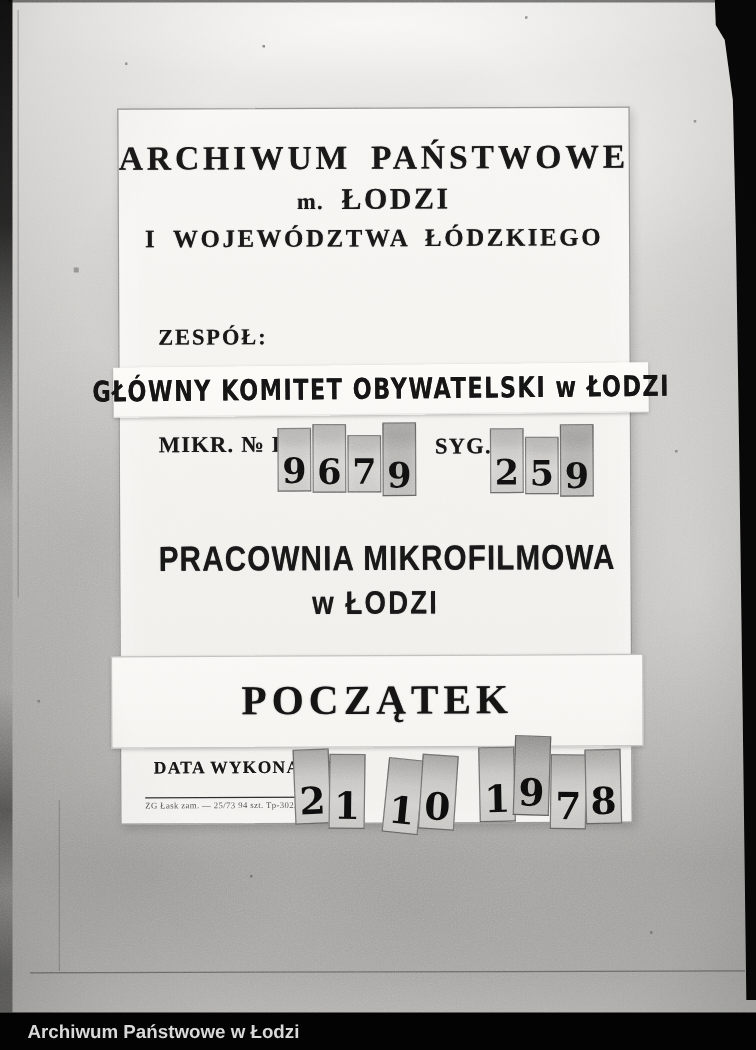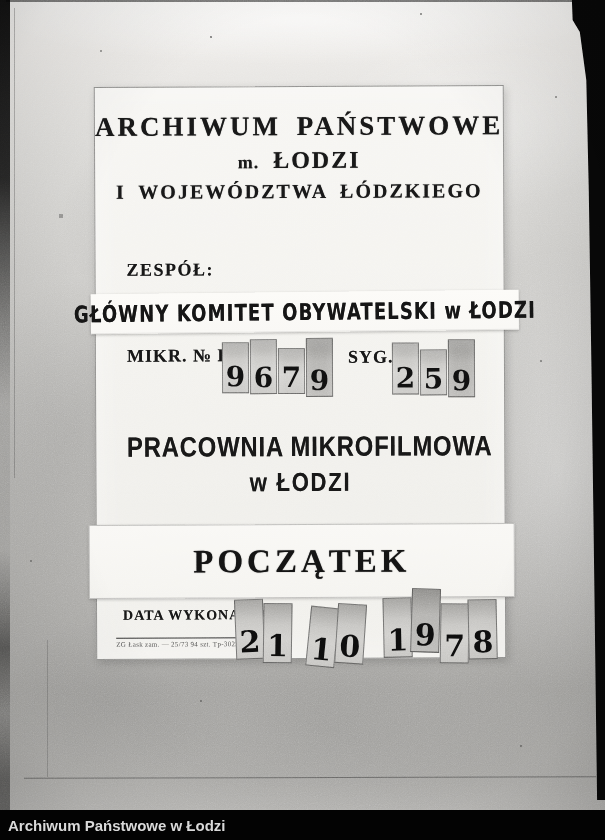--- a/index.html
+++ b/index.html
@@ -95,21 +95,21 @@
   .dt-y1{left:148px;top:3px;transform:rotate(-1deg);}
   .dt-y9{left:176px;top:-6px;height:62px;transform:rotate(2deg);}
   .dt-y7{left:205px;top:9px;transform:rotate(1deg);}
   .dt-y8{left:233px;top:5px;transform:rotate(-1deg);}
 
   .vignette{position:absolute;inset:0;pointer-events:none;
     background:radial-gradient(ellipse at 50% 45%, transparent 55%, rgba(0,0,0,.08) 82%, rgba(0,0,0,.18) 100%);}
   .grain{position:absolute;inset:0;mix-blend-mode:overlay;opacity:.30;pointer-events:none;}
 
   .footer{position:absolute;left:0;right:0;bottom:0;height:30px;background:#030303;
-    display:flex;align-items:center;padding-left:8px;box-sizing:border-box;
+    display:flex;align-items:center;padding-left:22px;box-sizing:border-box;
     font-family:"Liberation Sans",sans-serif;font-weight:700;font-size:15px;color:#d9d9d9;}
 </style>
 </head>
 <body>
 
 <div class="photo">
   <div class="blotches"></div>
   <div class="speck"></div>
   <div class="top-line"></div>
   <div class="line-v1"></div>

